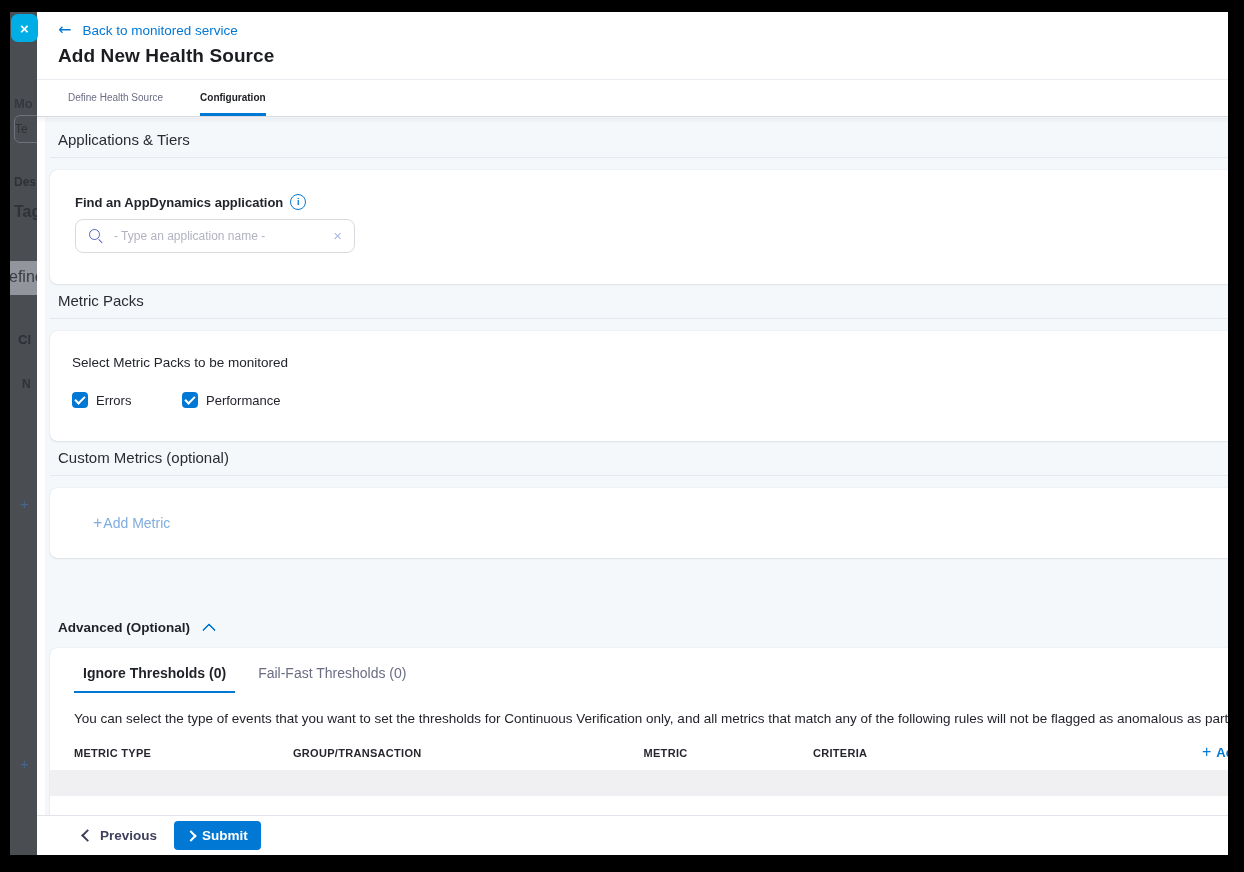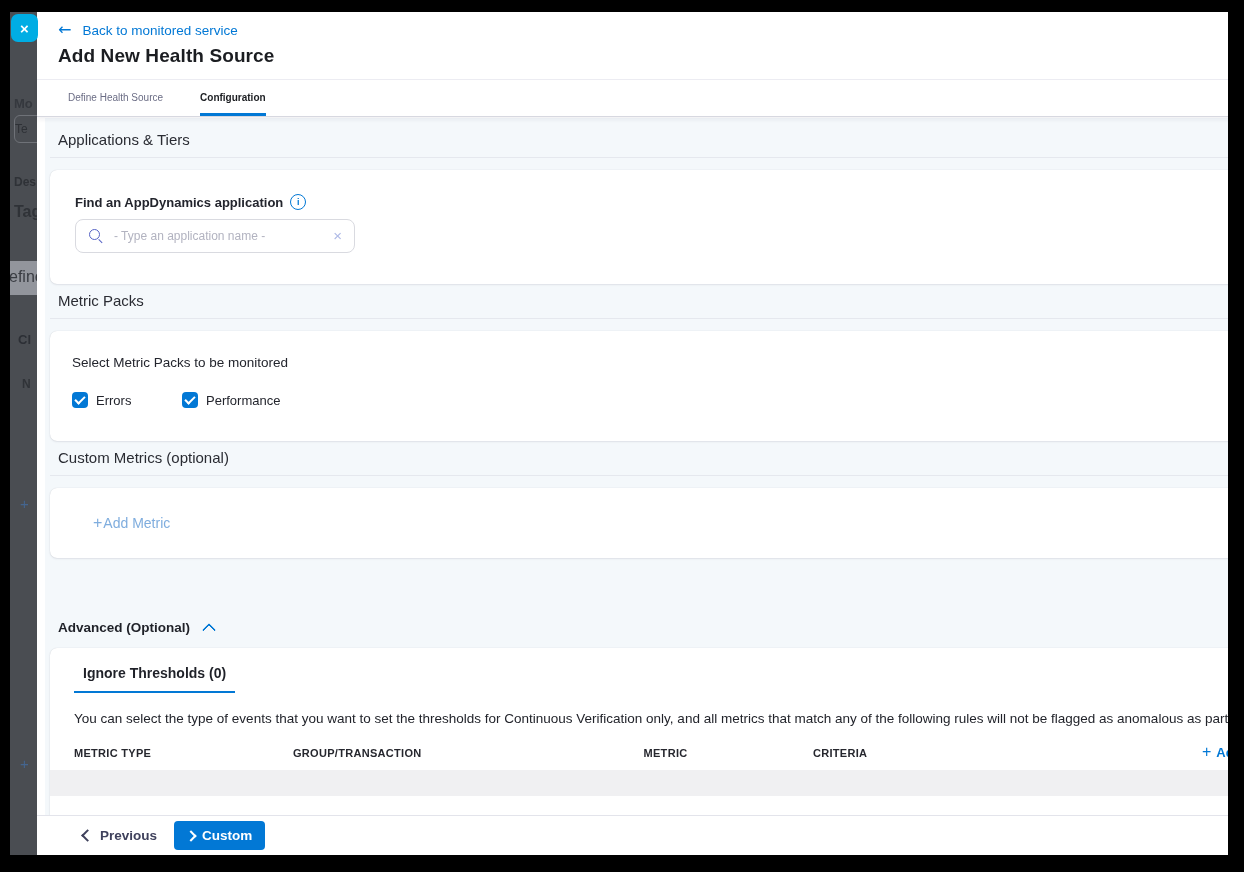--- a/index.html
+++ b/index.html
@@ -246,20 +246,21 @@
     </div>
 
     <div class="advanced-h">
       <span>Advanced (Optional)</span>
       <span class="chev-up"></span>
     </div>
 
     <div class="card card-adv">
       <div class="adv-tabs">
         <div class="adv-tab active">Ignore Thresholds (0)</div>
+        <div class="adv-tab inactive">Fail-Fast Thresholds (0)</div>
       </div>
       <div class="adv-desc">You can select the type of events that you want to set the thresholds for Continuous Verification only, and all metrics that match any of the following rules will not be flagged as anomalous as part of the analysis.</div>
       <div class="thr-header">
         <span class="thr-col col-1">METRIC TYPE</span>
         <span class="thr-col col-2">GROUP/TRANSACTION</span>
         <span class="thr-col col-3">METRIC</span>
         <span class="thr-col col-4">CRITERIA</span>
         <span class="add-threshold">
           <span class="plus">+</span>
           <span>Add Threshold</span>
@@ -270,19 +271,19 @@
 
   </div>
 
   <div class="footer">
     <div class="prev-btn">
       <span class="chev-left"></span>
       <span>Previous</span>
     </div>
     <button class="submit-btn">
       <span class="chev-right"></span>
-      <span>Custom</span>
+      <span>Submit</span>
     </button>
   </div>
 
 </div>
 
 <div class="frame-right"></div>
 
 </body></html>

